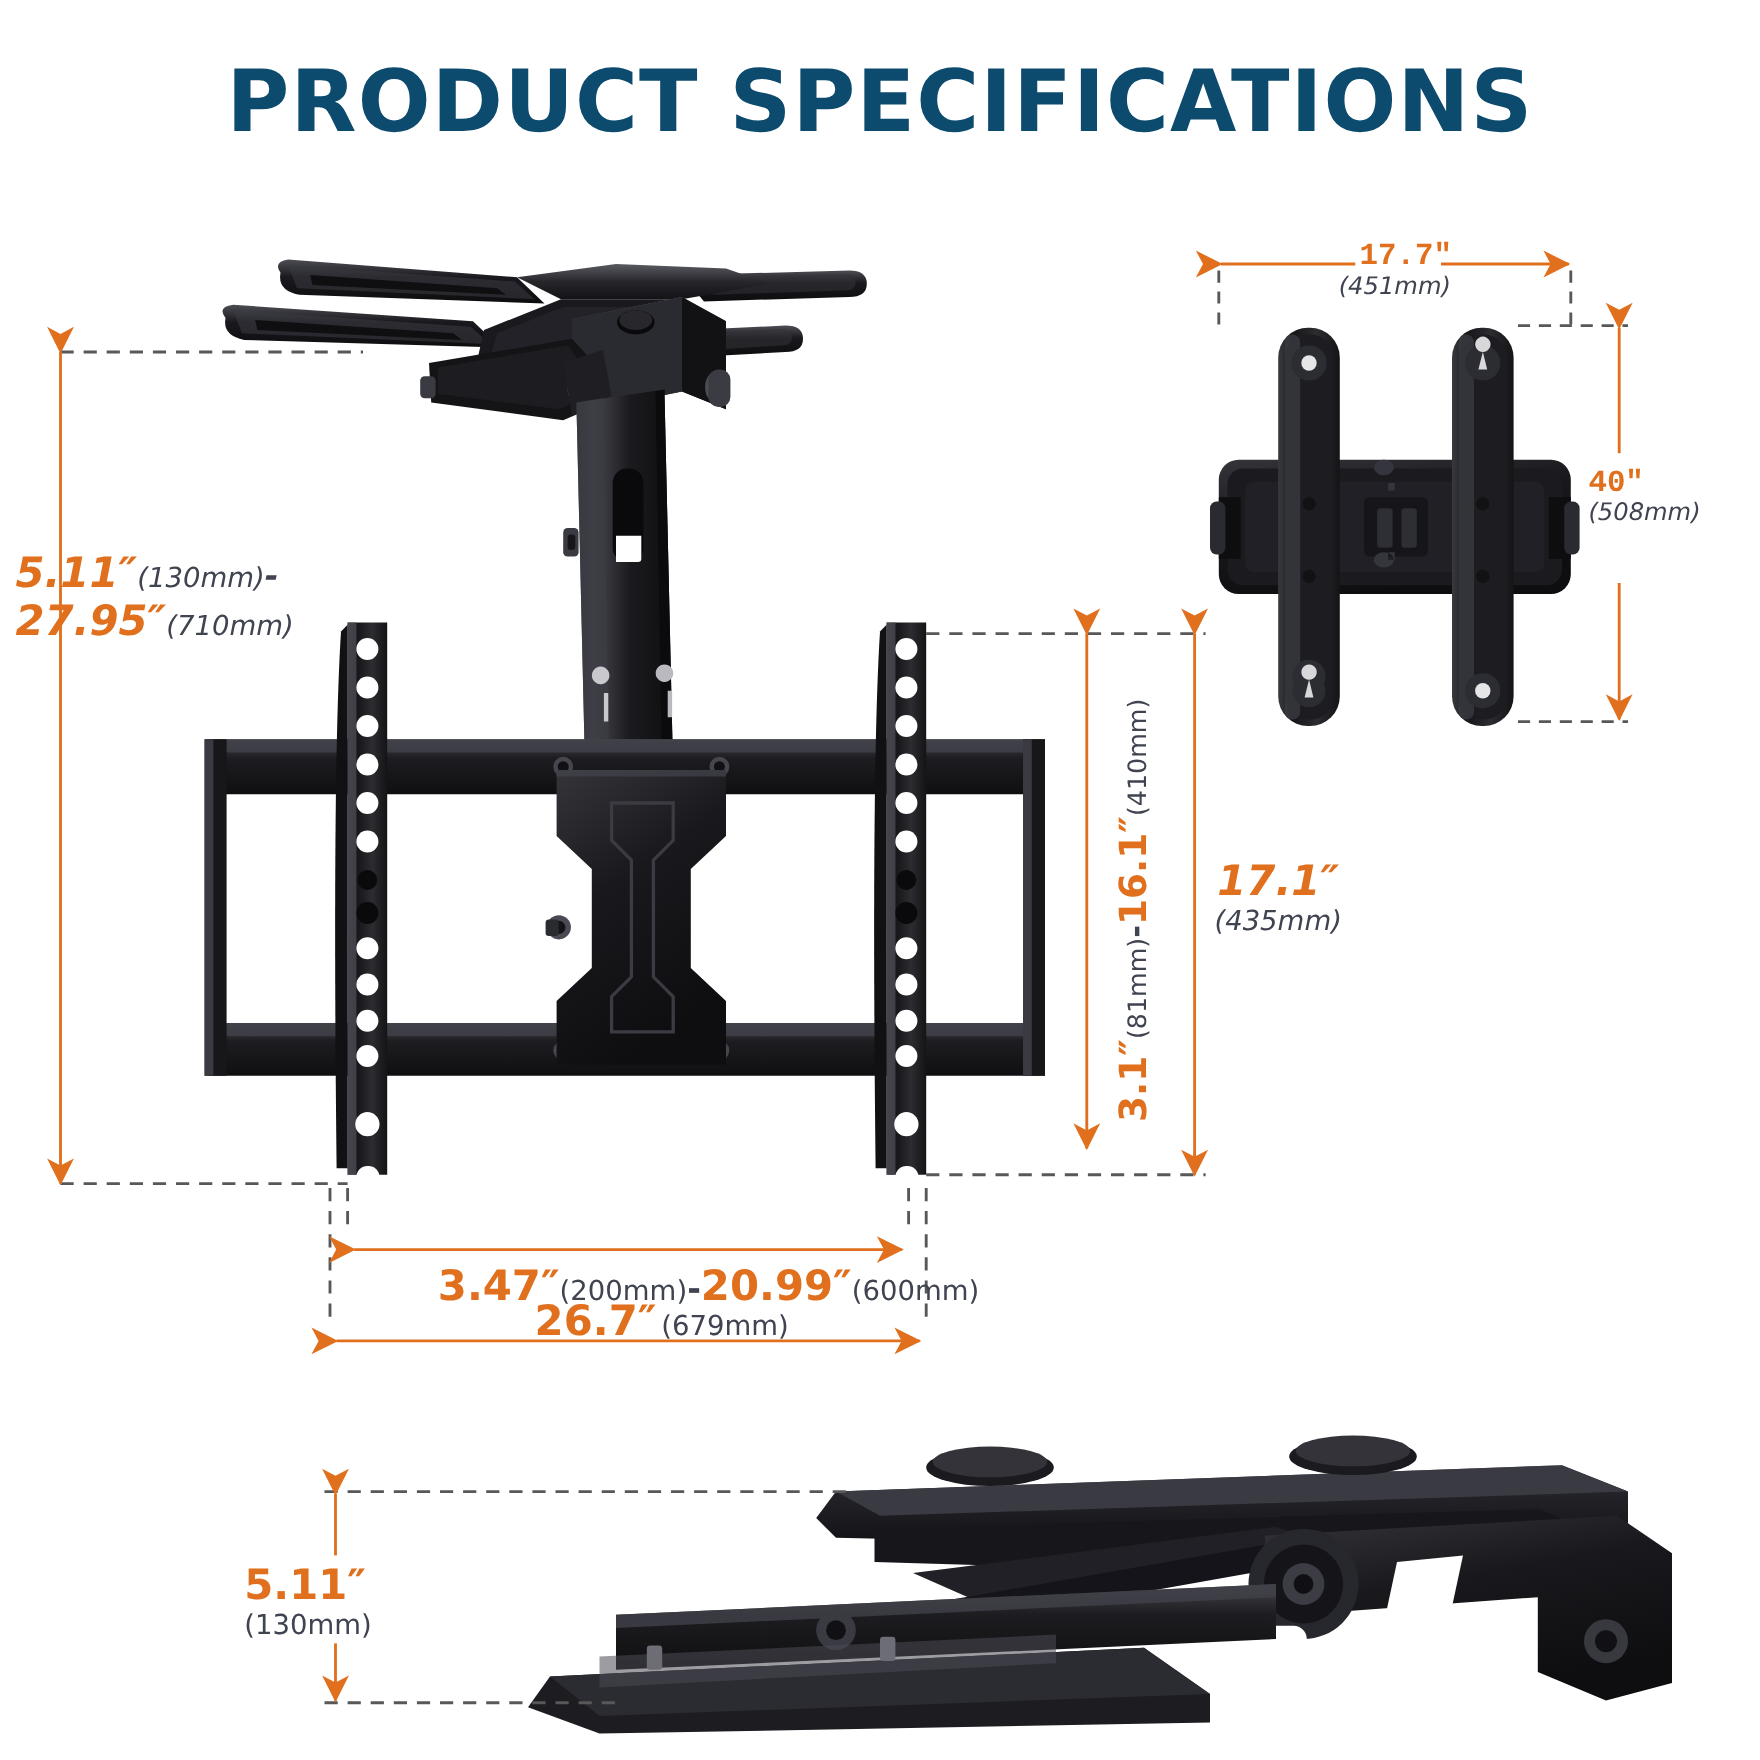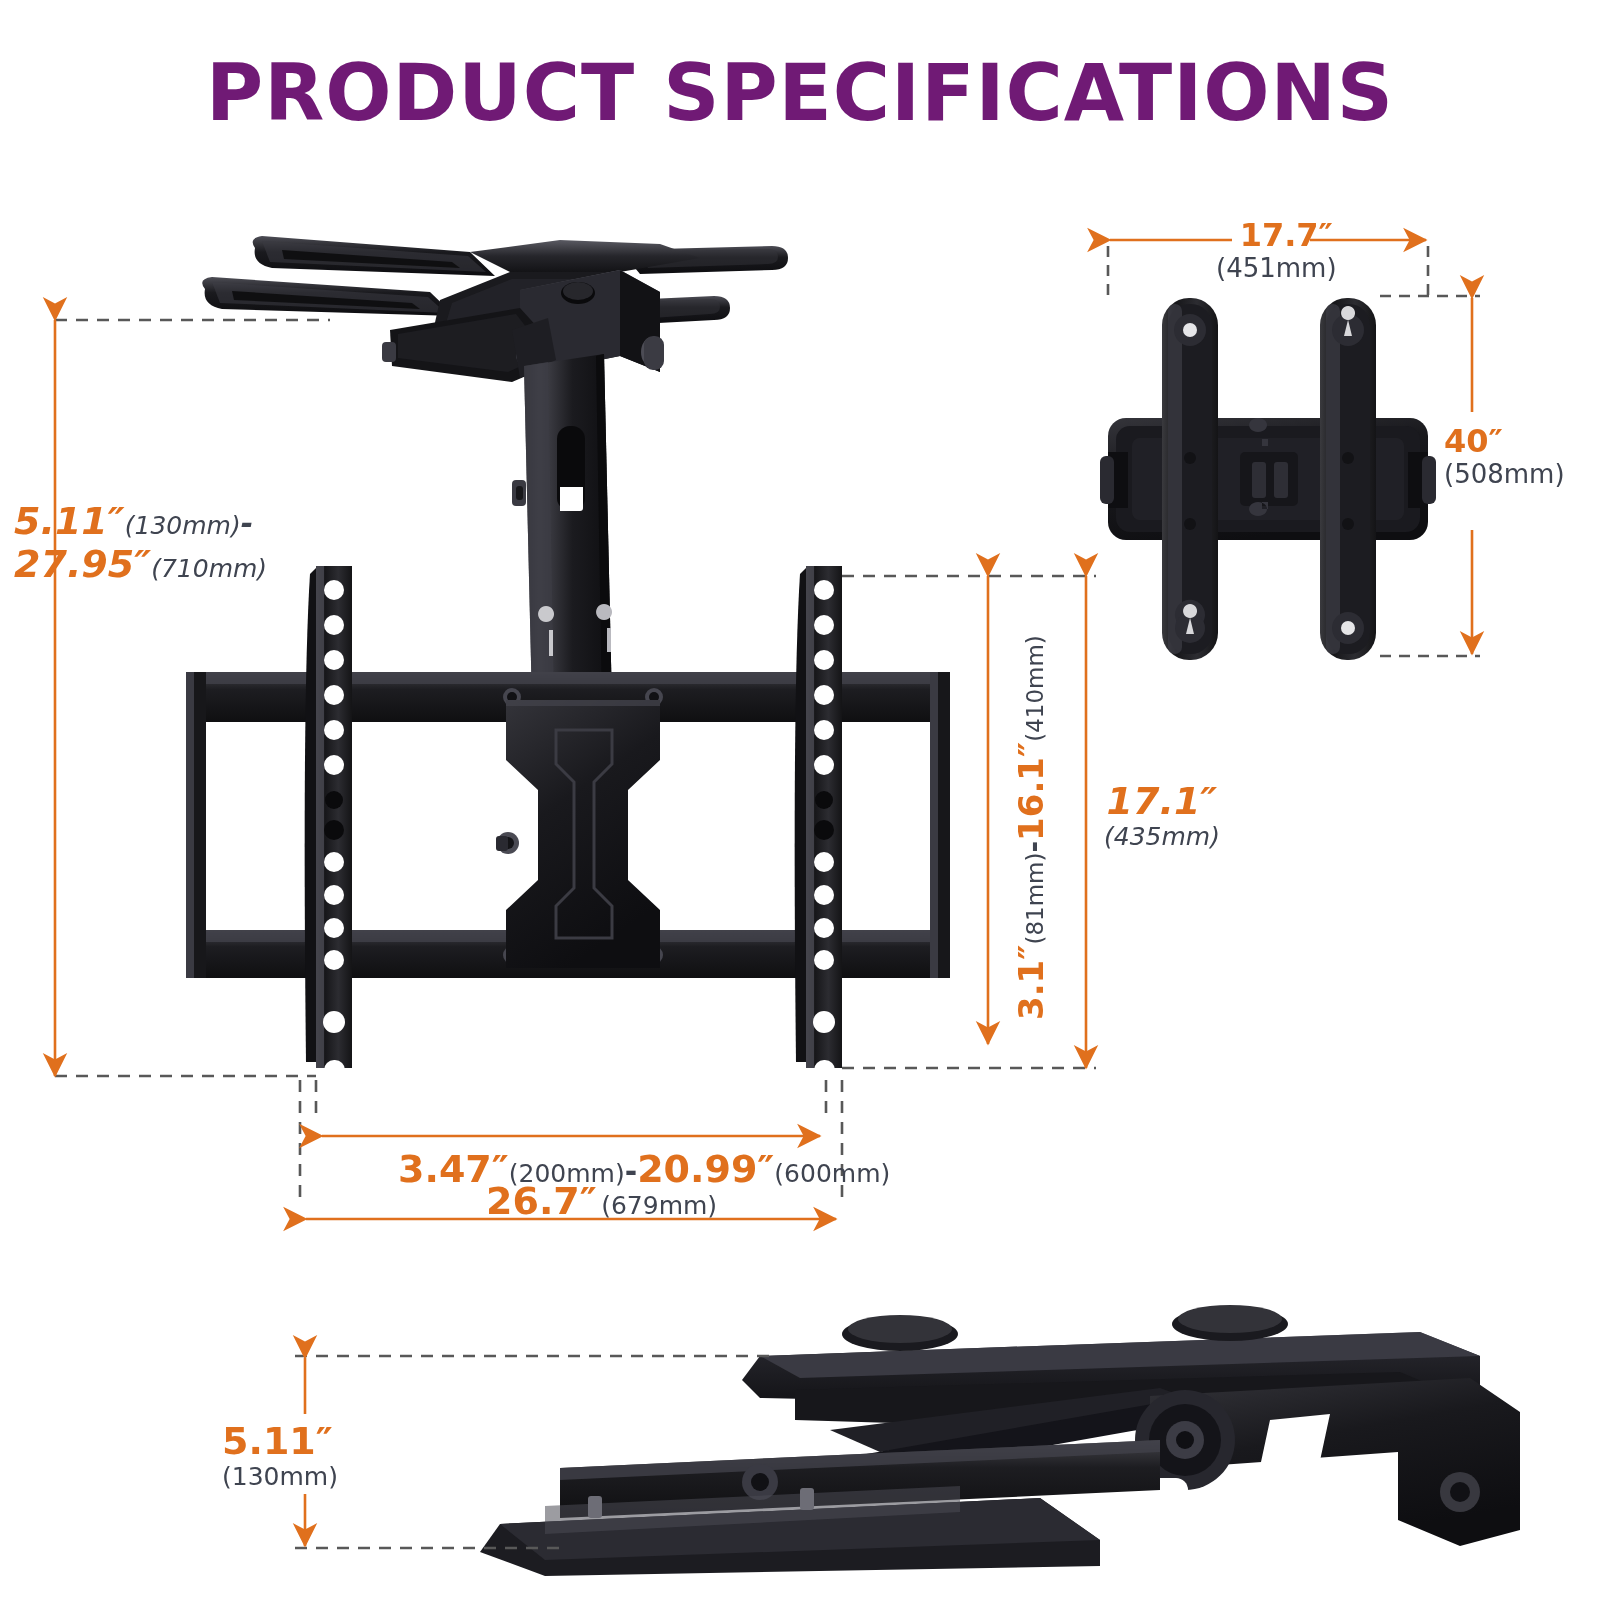--- a/index.html
+++ b/index.html
@@ -26,21 +26,21 @@
   .title {
     position: absolute;
     left: 0;
     top: 48px;
     width: 1600px;
     text-align: center;
     font-family: "DejaVu Sans", sans-serif;
     font-weight: bold;
     font-size: 78px;
     letter-spacing: 1px;
-    color: #701a75;
+    color: #0c4a6e;
     white-space: nowrap;
   }
 
   
   .dim {
     position: absolute;
     white-space: nowrap;
     line-height: 1.12;
   }
   .inch {
@@ -61,22 +61,22 @@
 
   
   .s-lg .inch { font-size: 38px; }
   .s-lg .mm   { font-size: 25px; }
   .s-lg .dash { font-size: 30px; }
 
   .s-md .inch { font-size: 34px; }
   .s-md .mm   { font-size: 23px; }
   .s-md .dash { font-size: 28px; }
 
-  .s-sm .inch { font-size: 32px; }
-  .s-sm .mm   { font-size: 26px; }
+  .s-sm .inch { font-size: 28px; font-family: Liberation Mono, monospace; }
+  .s-sm .mm   { font-size: 22px; font-style: italic; }
 
   .rot-90 { transform: rotate(-90deg); transform-origin: left top; }
 
   .two-line { }
   .two-line .row { display:block;font-style:italic; }
 
   
   #vec { position: absolute; left: 0; top: 0; }
 </style>
 </head>

